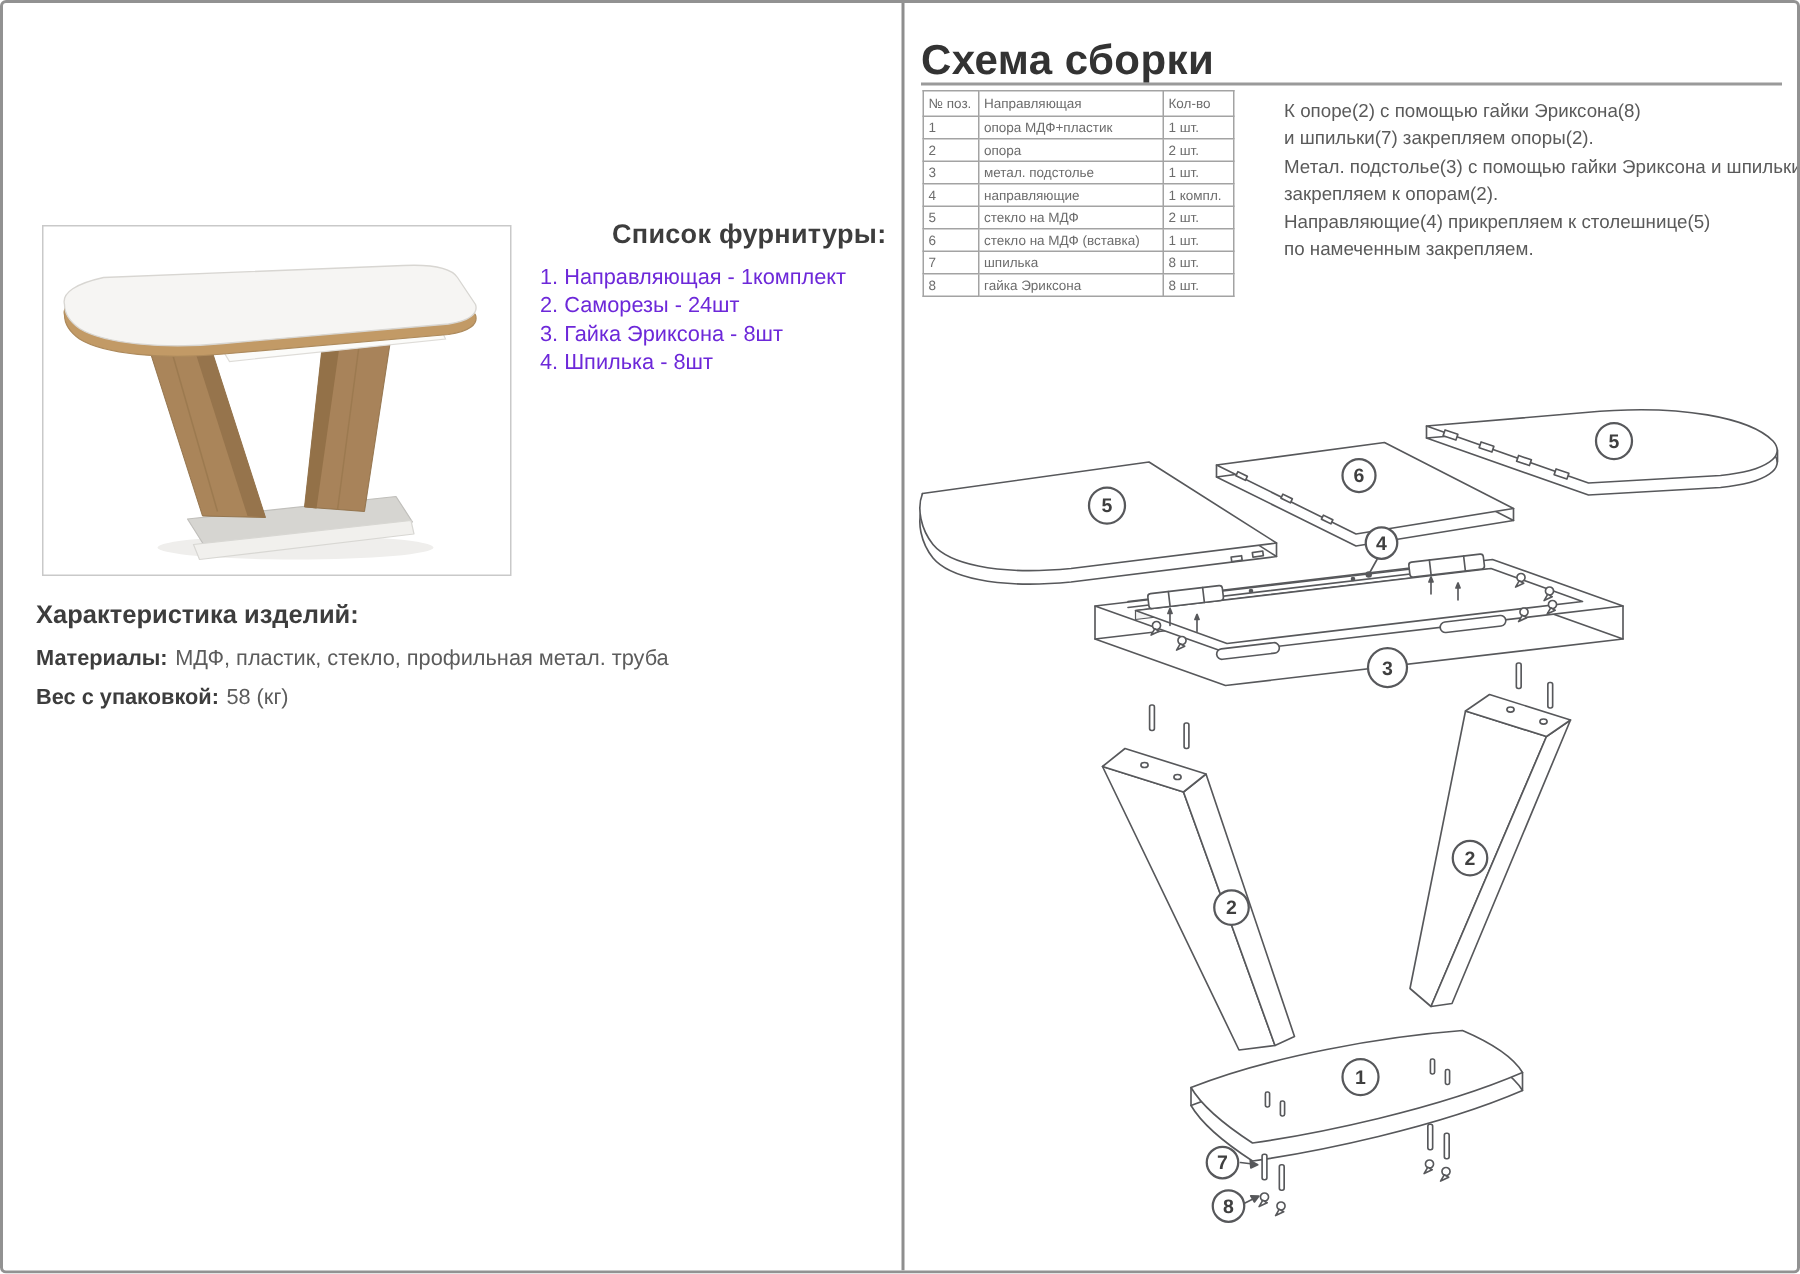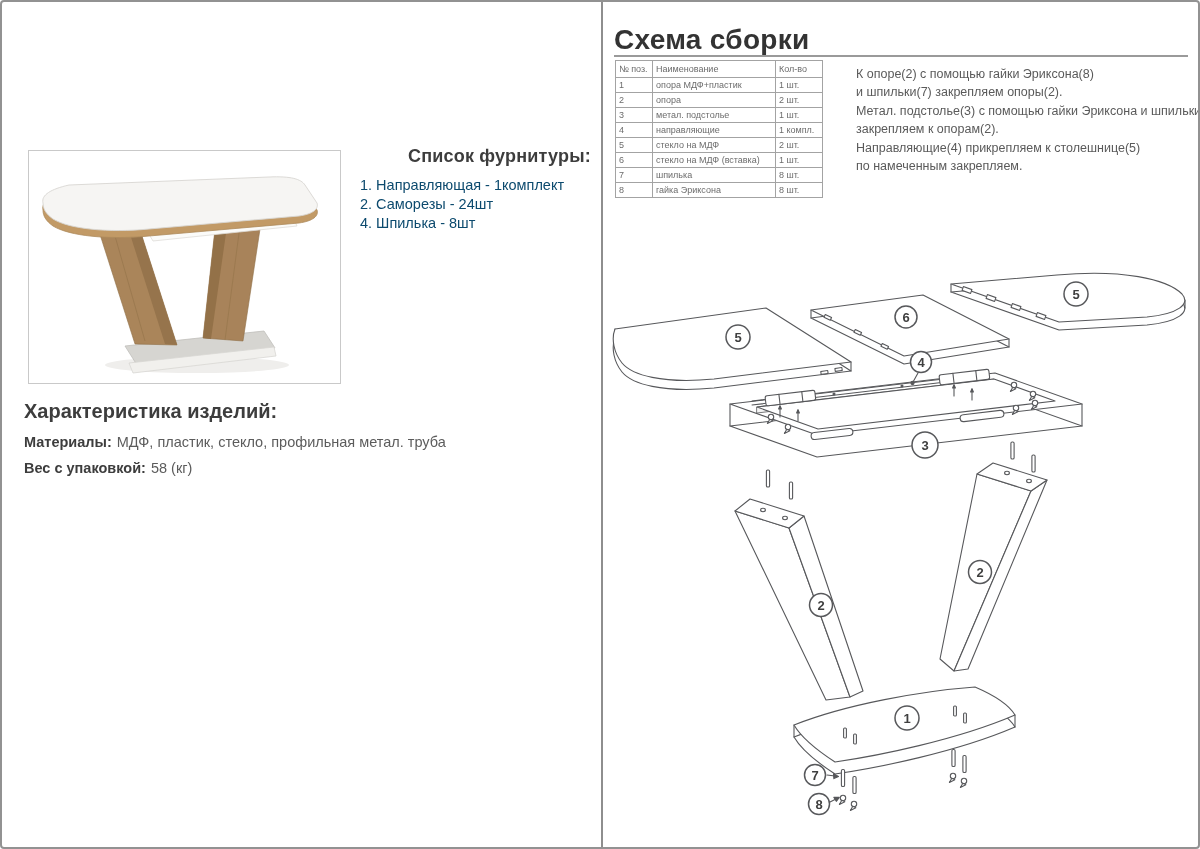--- a/index.html
+++ b/index.html
@@ -6,23 +6,23 @@
   .page{
     position:relative;width:1200px;height:849px;box-sizing:border-box;
     border:2px solid #929292;border-radius:4px;background:#fff;overflow:hidden;
     font-family:"Liberation Sans", sans-serif;color:#555;
   }
   .divider{position:absolute;left:599px;top:0;bottom:0;width:2px;background:#8e8e8e;}
   
   .photo-box{position:absolute;left:26px;top:148px;width:311px;height:232px;border:1px solid #c9c9c9;background:#fff;}
   .hw{position:absolute;left:358px;top:144px;width:235px;}
   .hw-title{font-size:18px;font-weight:bold;color:#3d3d3d;margin-bottom:9px;letter-spacing:.2px;margin-left:48px;}
-  .hw-item{font-size:14.5px;color:#0c4a6e;line-height:19px;}
+  .hw-item{font-size:14.5px;color:#6d28d9;line-height:19px;}
   .specs{position:absolute;left:22px;top:398px;width:540px;}
-  .specs-title{font-size:20px;font-weight:bold;color:#3d3d3d;margin-bottom:11px;}
+  .specs-title{font-size:17px;font-weight:bold;color:#3d3d3d;margin-bottom:11px;}
   .spec-line{font-size:14.5px;color:#5c5c5c;margin-bottom:10px;}
   .spec-line .lbl{font-weight:bold;color:#3d3d3d;margin-right:5px;}
   
   .r-title{position:absolute;left:612px;top:22px;font-size:28px;font-weight:bold;color:#333;letter-spacing:.3px;}
   .r-underline{position:absolute;left:612px;top:53px;width:574px;height:2px;background:#9a9a9a;}
   .parts{position:absolute;left:613px;top:58px;border-collapse:collapse;font-size:9px;color:#6c6c6c;}
   .parts th,.parts td{border:1px solid #a3a3a3;padding:1px 3px;font-weight:normal;text-align:left;height:12px;white-space:nowrap;}
   .parts th{height:14px;}
   .col-pos{width:30px;}.col-name{width:116px;}.col-qty{width:40px;}
   .instr{position:absolute;left:854px;top:63px;width:365px;font-size:12.5px;color:#5a5a5a;line-height:18.4px;}
@@ -62,37 +62,38 @@
         <path d="M14,59 C12,51 22,45 40,41 L240,33 C262,32 272,35 276,41 L288,59 C290,65 284,70 270,72 L120,85 C80,89 40,85 24,75 C17,70 14,65 14,59 Z" fill="#c29a66" stroke="#ad8a5c" stroke-width="0.8"></path>
         <path d="M14,52 C12,44 22,38 40,34 L240,26 C262,25 272,28 276,34 L288,52 C290,58 284,63 270,65 L120,78 C80,82 40,78 24,68 C17,63 14,58 14,52 Z" fill="#f6f5f3" stroke="#d8d6d2" stroke-width="0.9"></path>
       </g>
     </svg>
   </div>
 
   <div class="hw">
     <div class="hw-title">Список фурнитуры:</div>
     <div class="hw-item">1. Направляющая - 1комплект</div>
     <div class="hw-item">2. Саморезы - 24шт</div>
+    <div class="hw-item">3. Гайка Эриксона - 8шт</div>
     <div class="hw-item">4. Шпилька - 8шт</div>
   </div>
 
   <div class="specs">
     <div class="specs-title">Характеристика изделий:</div>
     <div class="spec-line"><span class="lbl">Материалы:</span><span>МДФ, пластик, стекло, профильная метал. труба</span></div>
     <div class="spec-line"><span class="lbl">Вес с упаковкой:</span><span>58 (кг)</span></div>
   </div>
 
   <div class="r-title">Схема сборки</div>
   <div class="r-underline"></div>
 
   <table class="parts">
     <tbody>
         <tr>
       <th class="col-pos">№ поз.</th>
-      <th class="col-name">Наименование</th>
+      <th class="col-name">Направляющая</th>
       <th class="col-qty">Кол-во</th>
     </tr>
     <tr>
           <td>1</td>
           <td>опора МДФ+пластик</td>
           <td>1 шт.</td>
         </tr>
     <tr>
           <td>2</td>
           <td>опора</td>

